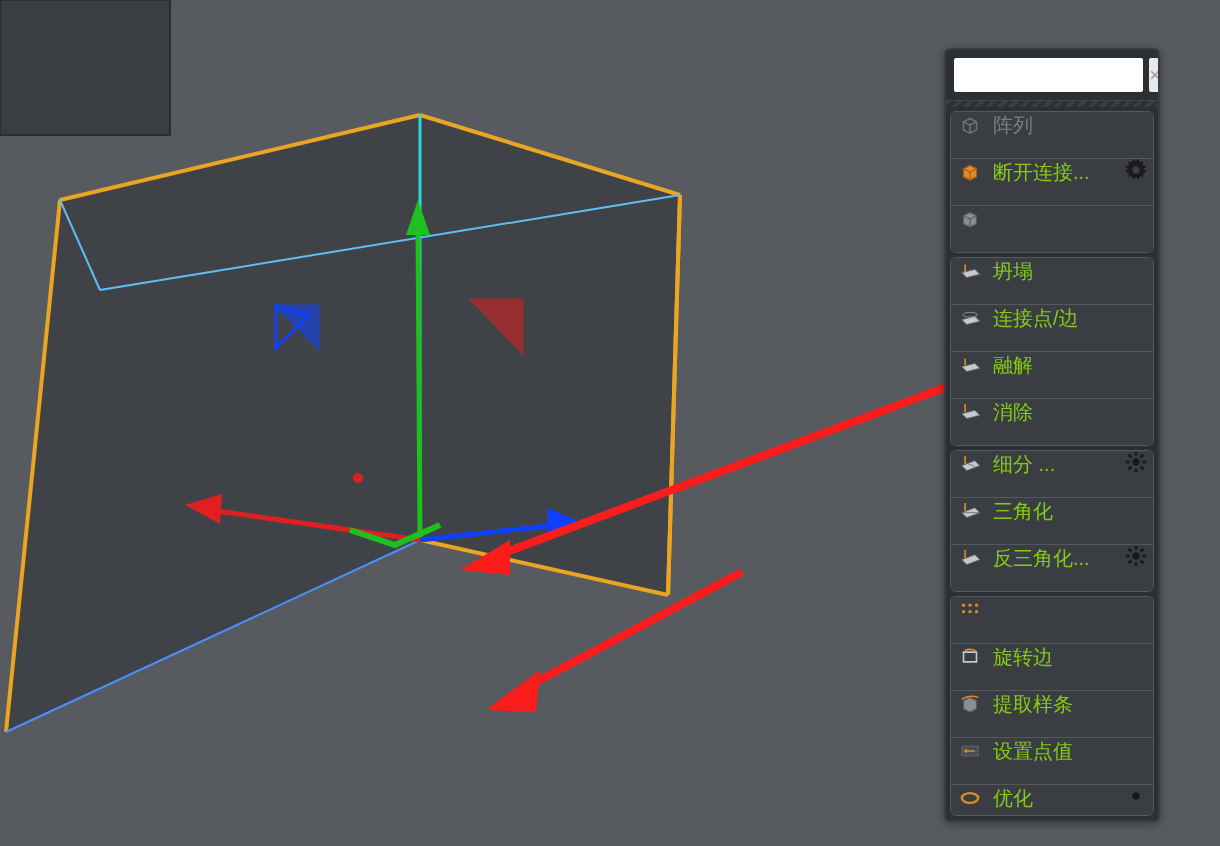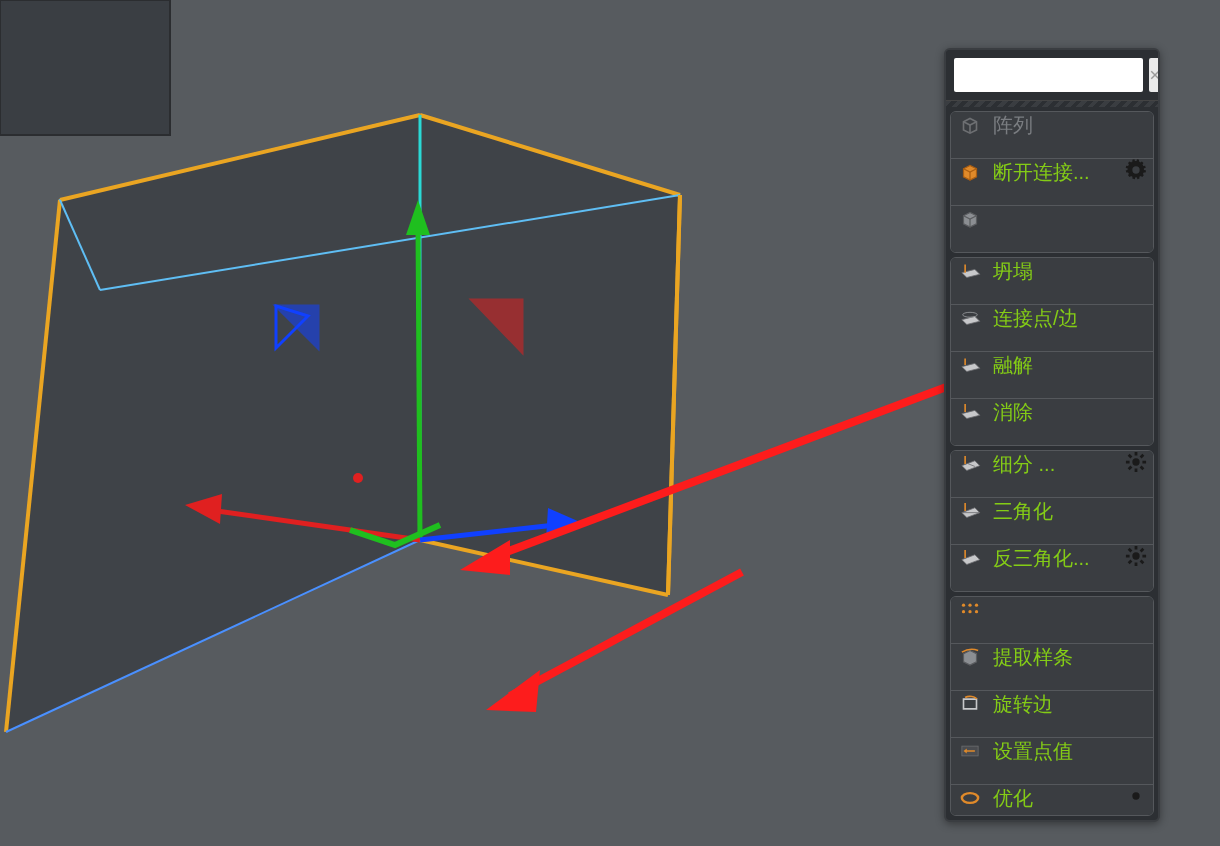--- a/index.html
+++ b/index.html
@@ -291,31 +291,31 @@
               <circle cx="16" cy="10" r="2"></circle>
               <circle cx="24" cy="10" r="2"></circle>
           <circle cx="8" cy="18" r="2"></circle>
               <circle cx="16" cy="18" r="2"></circle>
               <circle cx="24" cy="18" r="2"></circle>
             </g>
         </svg>
       </div>
       <div class="menu-item">
         <svg class="ico" viewBox="0 0 32 32">
+          <polygon points="8,10 24,10 24,22 8,22" fill="none" stroke="#c7c8ca" stroke-width="2"></polygon>
+          <path d="M10 8 A8 4 0 0 1 24 10" fill="none" stroke="#e08a2a" stroke-width="2"></path>
+        </svg>
+        <span class="label">旋转边</span>
+      </div>
+      <div class="menu-item">
+        <svg class="ico" viewBox="0 0 32 32">
           <polygon points="8,12 16,8 24,12 24,22 16,26 8,22" fill="#8b8e92" stroke="#5a5c5f" stroke-width="1.5"></polygon>
           <path d="M6 10 Q16 4 26 8" fill="none" stroke="#e08a2a" stroke-width="2"></path>
         </svg>
         <span class="label">提取样条</span>
-      </div>
-      <div class="menu-item">
-        <svg class="ico" viewBox="0 0 32 32">
-          <polygon points="8,10 24,10 24,22 8,22" fill="none" stroke="#c7c8ca" stroke-width="2"></polygon>
-          <path d="M10 8 A8 4 0 0 1 24 10" fill="none" stroke="#e08a2a" stroke-width="2"></path>
-        </svg>
-        <span class="label">旋转边</span>
       </div>
       <div class="menu-item">
         <svg class="ico" viewBox="0 0 32 32">
           <rect x="6" y="10" width="20" height="12" fill="#4a4c50" stroke="#6b6d70"></rect>
           <path d="M10 16 h12" stroke="#e08a2a" stroke-width="2"></path>
           <polygon points="8,16 12,13 12,19" fill="#e08a2a"></polygon>
         </svg>
         <span class="label">设置点值</span>
       </div>
       <div class="menu-item" style="height:30px;overflow:hidden">

